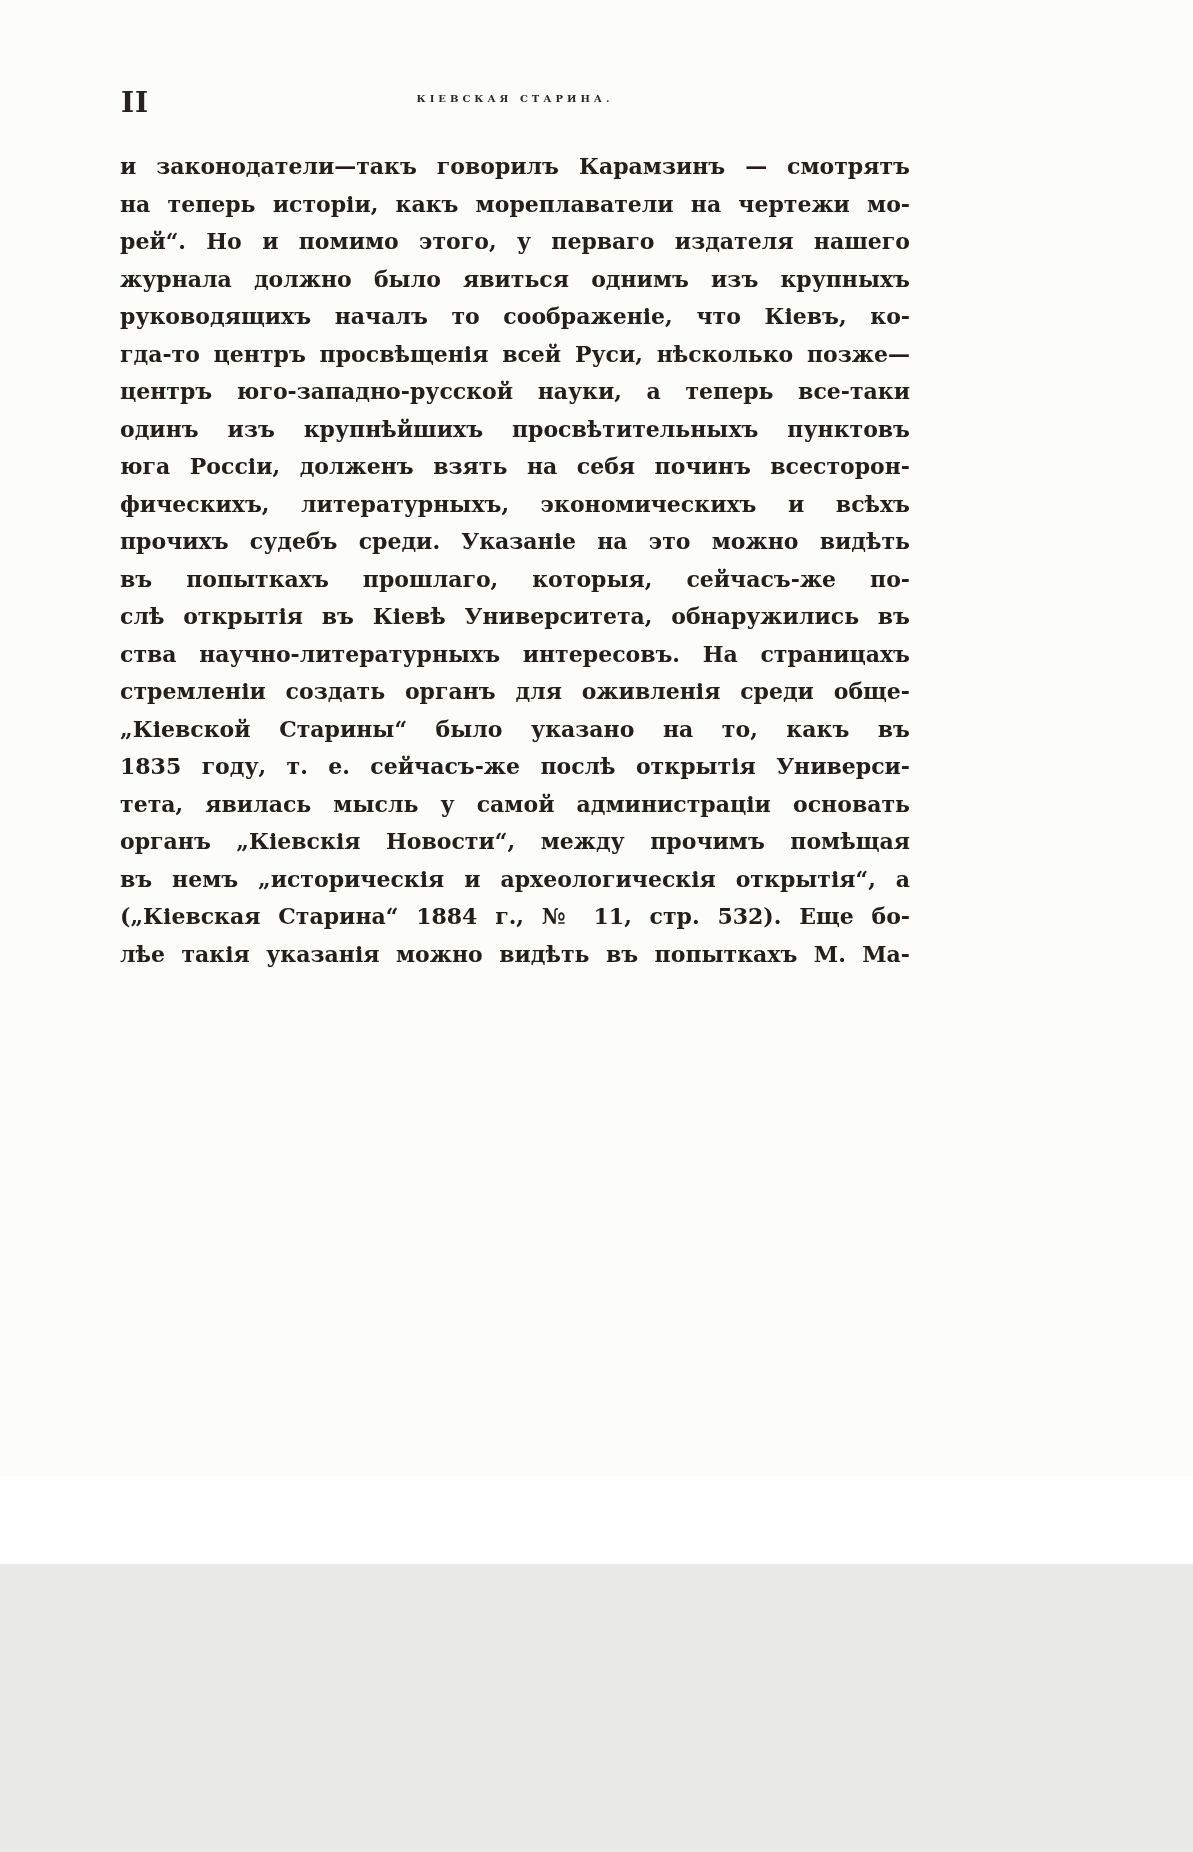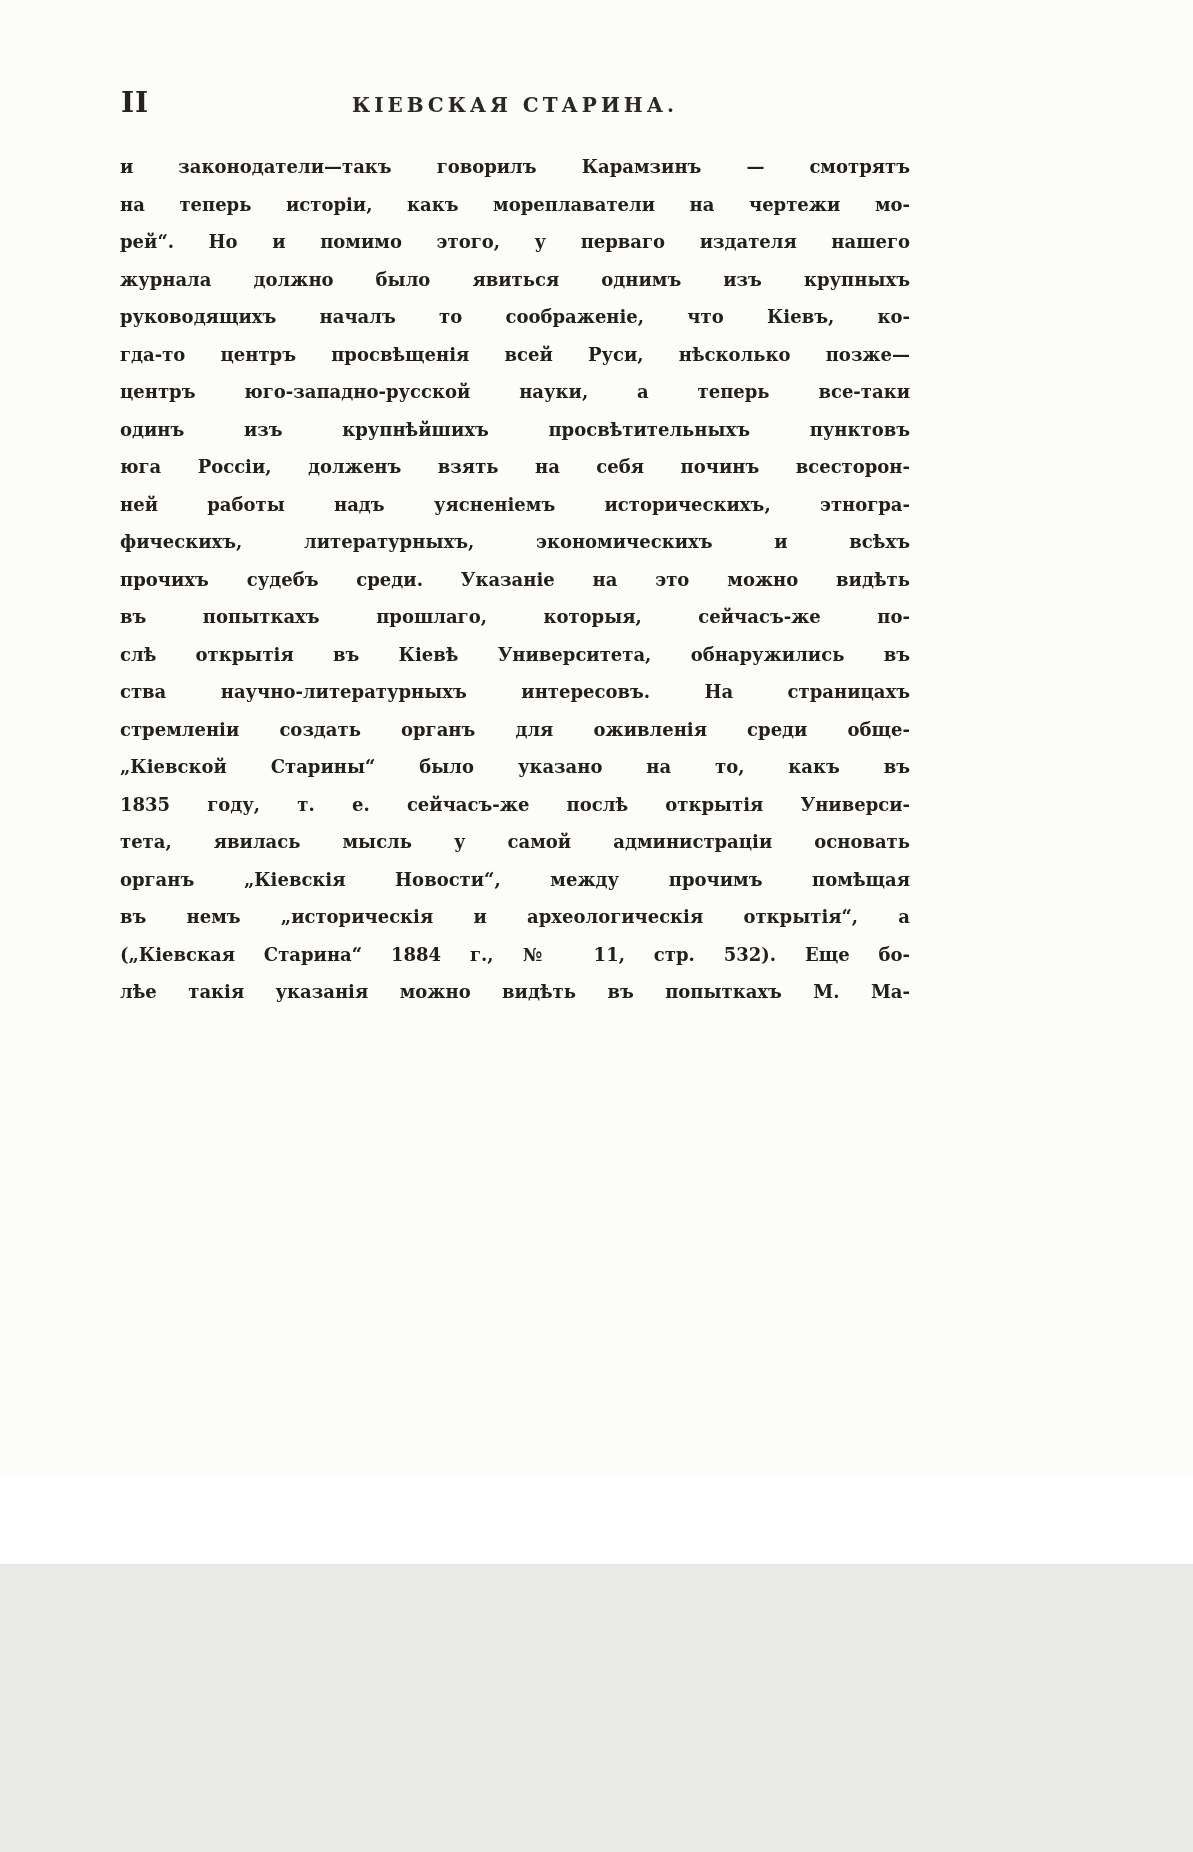--- a/index.html
+++ b/index.html
@@ -21,33 +21,33 @@
     font-size: 28px;
     font-weight: bold;
     letter-spacing: 1px;
   }
   .running-header {
     position: absolute;
     left: 120px;
     top: 93px;
     width: 790px;
     text-align: center;
-    font-size: 20px;
+    font-size: 10px;
     font-weight: bold;
     letter-spacing: 4px;
     color: #2b2724;
   }
   .body-text {
     position: absolute;
     left: 120px;
     top: 148px;
     width: 790px;
   }
   .body-text .line {
-    font-size: 18px;
+    font-size: 22px;
     font-weight: bold;
     line-height: 37.5px;
     text-align: justify;
     text-align-last: justify;
     white-space: normal;
     color: #242019;
   }
   .bottom-strip {
     position: absolute;
     left: 0;
@@ -74,21 +74,20 @@
   <div class="body-text">
       <div class="line">и законодатели—такъ говорилъ Карамзинъ — смотрятъ</div>
       <div class="line">на теперь исторіи, какъ мореплаватели на чертежи мо-</div>
       <div class="line">рей“. Но и помимо этого, у перваго издателя нашего</div>
       <div class="line">журнала должно было явиться однимъ изъ крупныхъ</div>
       <div class="line">руководящихъ началъ то соображеніе, что Кіевъ, ко-</div>
       <div class="line">гда-то центръ просвѣщенія всей Руси, нѣсколько позже—</div>
       <div class="line">центръ юго-западно-русской науки, а теперь все-таки</div>
       <div class="line">одинъ изъ крупнѣйшихъ просвѣтительныхъ пунктовъ</div>
       <div class="line">юга Россіи, долженъ взять на себя починъ всесторон-</div>
-      <div class="line">ней работы надъ уясненіемъ историческихъ, этногра-</div>
       <div class="line">фическихъ, литературныхъ, экономическихъ и всѣхъ</div>
       <div class="line">прочихъ судебъ среди. Указаніе на это можно видѣть</div>
       <div class="line">въ попыткахъ прошлаго, которыя, сейчасъ-же по-</div>
       <div class="line">слѣ открытія въ Кіевѣ Университета, обнаружились въ</div>
       <div class="line">ства научно-литературныхъ интересовъ. На страницахъ</div>
       <div class="line">стремленіи создать органъ для оживленія среди обще-</div>
       <div class="line">„Кіевской Старины“ было указано на то, какъ въ</div>
       <div class="line">1835 году, т. е. сейчасъ-же послѣ открытія Универси-</div>
       <div class="line">тета, явилась мысль у самой администраціи основать</div>
       <div class="line">органъ „Кіевскія Новости“, между прочимъ помѣщая</div>

